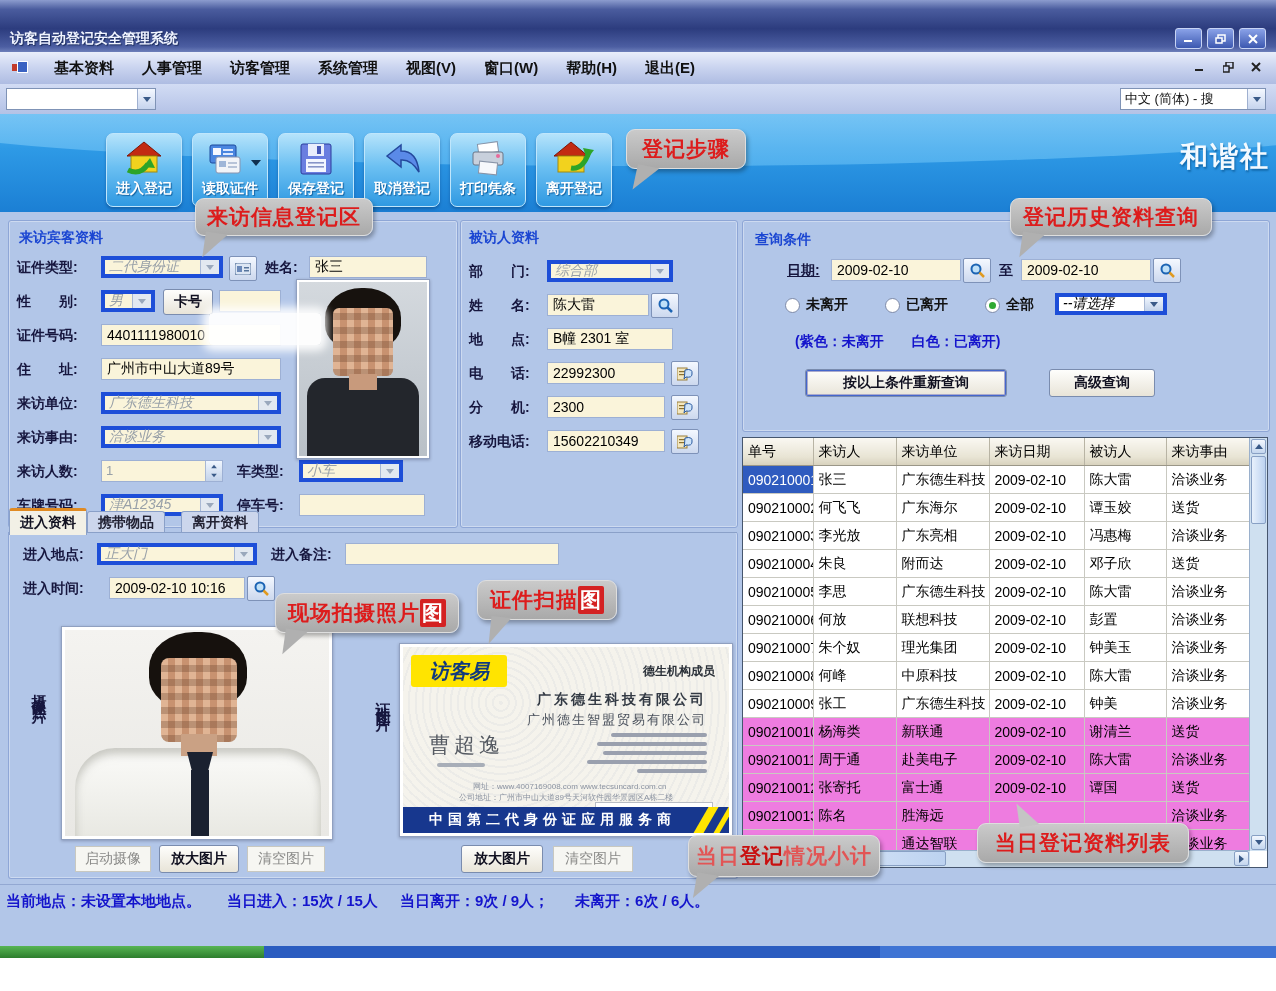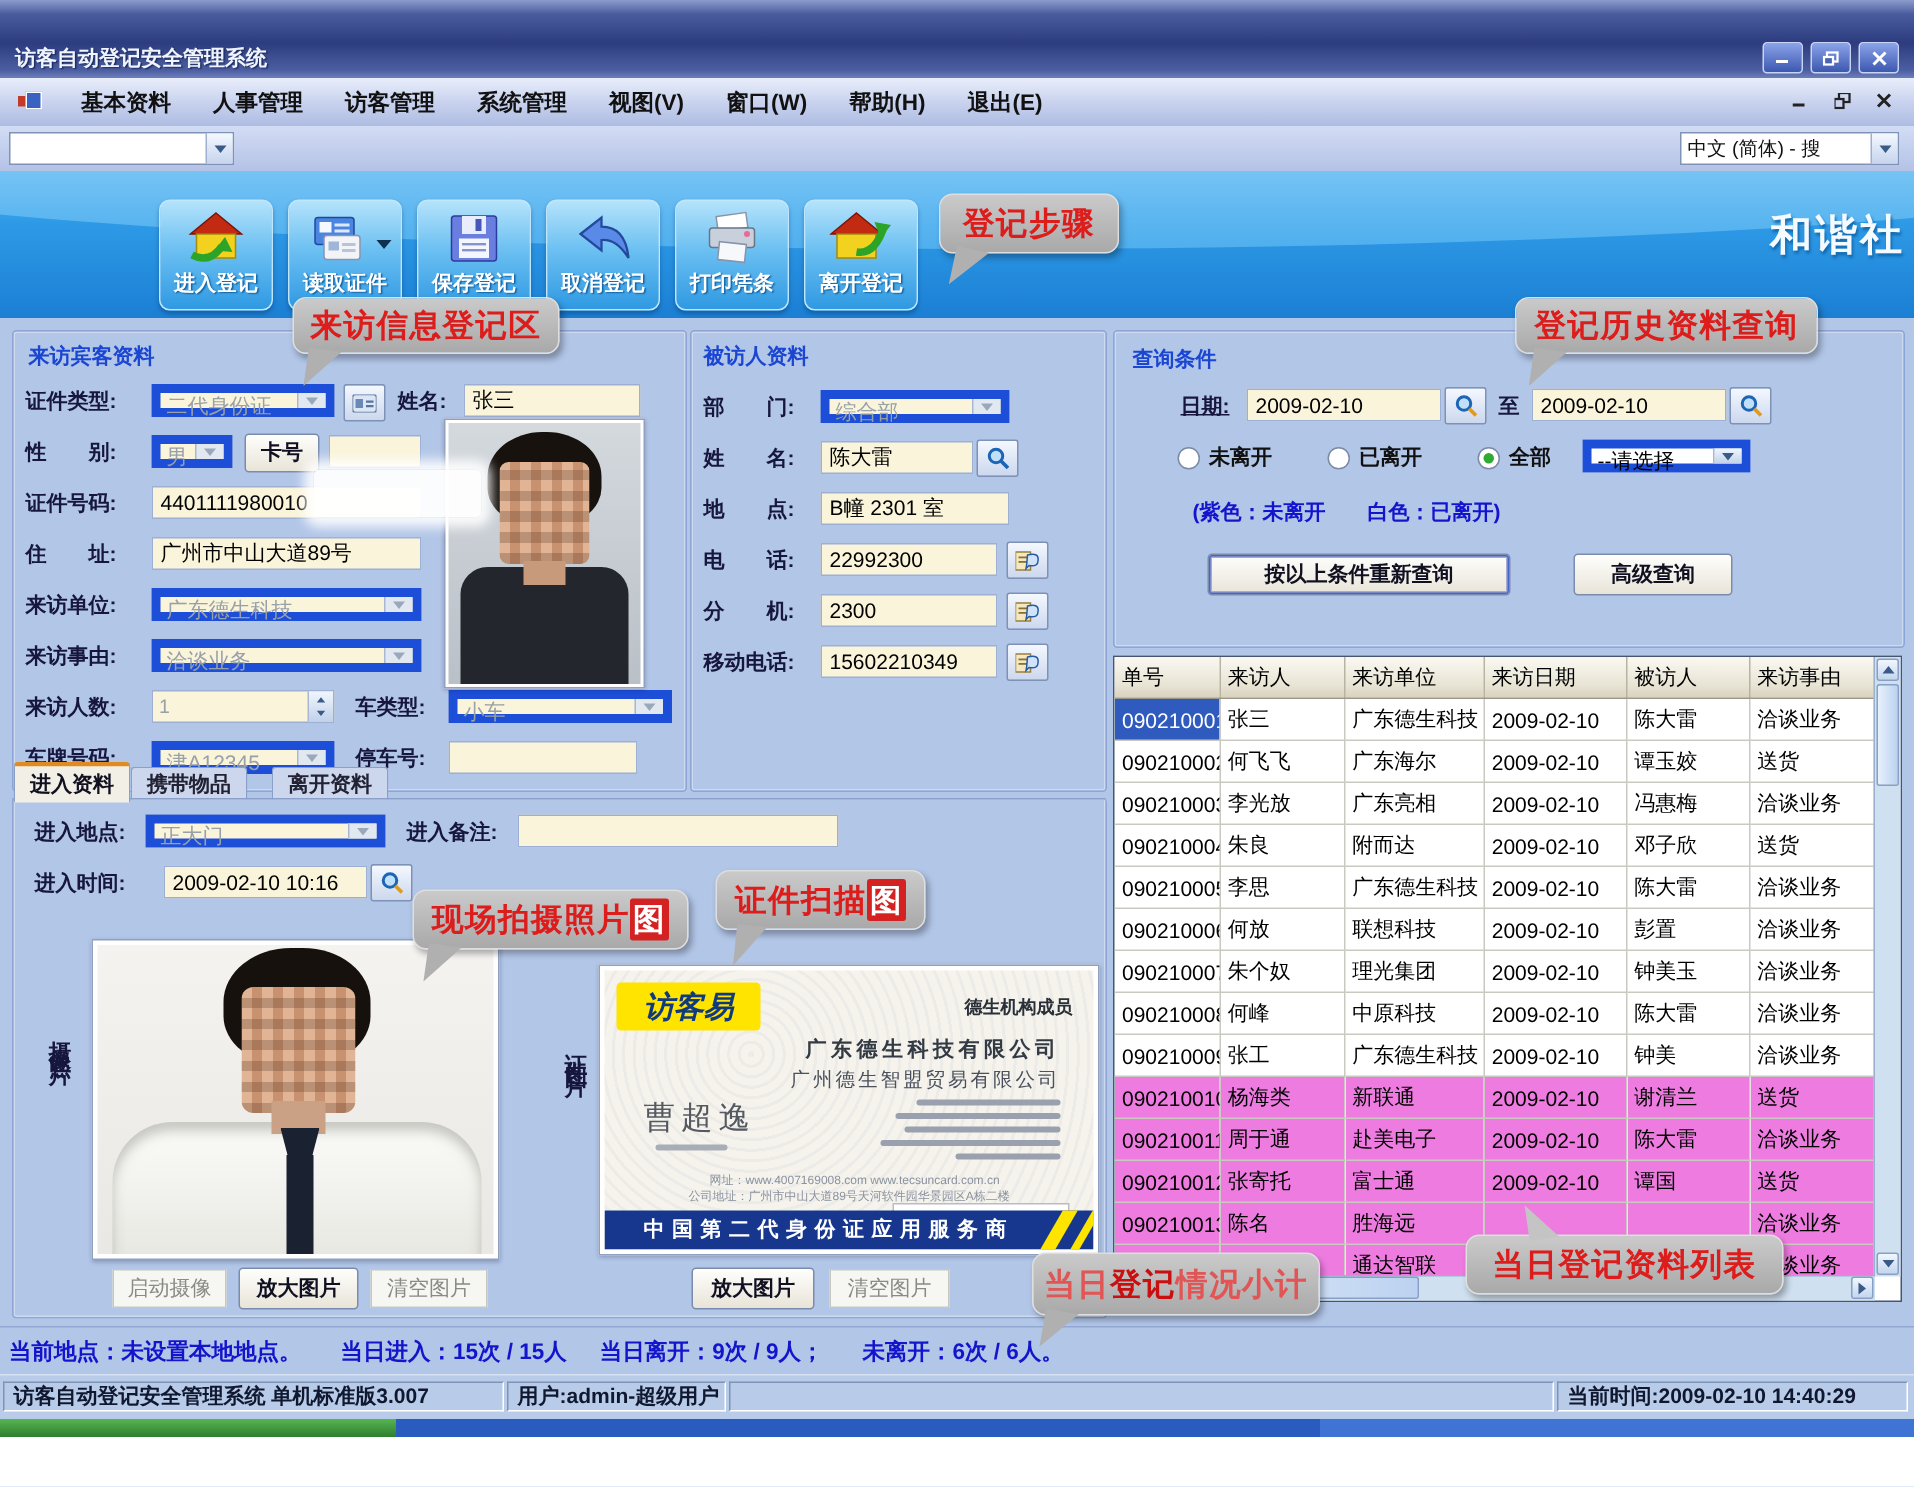--- a/index.html
+++ b/index.html
@@ -50,21 +50,21 @@
   .caret{width:0;height:0;border-left:5px solid transparent;border-right:5px solid transparent;border-top:6px solid #103050;position:absolute;right:6px;top:26px;}
   .brand{position:absolute;right:6px;top:24px;color:#f4faff;font-size:28px;font-weight:bold;letter-spacing:2px;text-shadow:1px 2px 2px #1268aa;}
 
   
   .panel{position:absolute;border:1px solid #8ea6d6;border-radius:3px;box-shadow:inset 0 0 0 1px rgba(255,255,255,.35);}
   .ptitle{position:absolute;font-size:14px;font-weight:bold;color:#1b46d2;}
   .lbl{position:absolute;font-size:14px;font-weight:bold;color:#16163e;white-space:nowrap;}
   .inp{position:absolute;height:22px;background:#faf4da;border:1px solid #9db0d4;display:flex;align-items:center;box-sizing:border-box;}
   .inp .val{font-size:14px;color:#000;padding:0 5px;white-space:nowrap;overflow:hidden;}
   .inp.dis .val{color:#98a0a8;}
-  .dd{position:absolute;height:22px;background:#faf4da;border:6px solid #1d4ed8;display:flex;align-items:flex-start;box-sizing:border-box;}
+  .dd{position:absolute;height:22px;background:#faf4da;border:4px solid #1d4ed8;display:flex;align-items:center;box-sizing:border-box;font-style:italic;}
   .dd .val{flex:1;font-size:14px;color:#000;padding:0 4px;white-space:nowrap;overflow:hidden;}
   .dd.dis .val{color:#98a0a8;}
   .dd .dbtn{width:18px;height:100%;background:linear-gradient(180deg,#f0f6fe,#c2d2ea);border-left:1px solid #a8b8d4;display:flex;align-items:center;justify-content:center;}
   .dd.dis .dbtn{background:#e2e8f0;}
   .dd.dis .dbtn .tri{border-top-color:#9aa8bc;}
   .spin{position:absolute;height:22px;background:#faf4da;border:1px solid #9db0d4;display:flex;box-sizing:border-box;}
   .spin .val{flex:1;font-size:13px;color:#98a0a8;padding:2px 4px;}
   .spin .arrows{width:16px;border-left:1px solid #a8b8d4;background:linear-gradient(180deg,#f0f6fe,#c2d2ea);
     display:flex;flex-direction:column;align-items:center;justify-content:space-evenly;}
   .spin .arrows .tri{transform:scale(.7);}
@@ -361,21 +361,21 @@
 
     <span class="lbl" style="left:8px;top:242px;">来访人数:</span>
     <div class="spin" style="left:92px;top:239px;width:122px;">
       <span class="val">1</span>
       <span class="arrows">
             <span class="tri up"></span>
             <span class="tri"></span>
           </span>
     </div>
     <span class="lbl" style="left:228px;top:242px;">车类型:</span>
-    <div class="dd dis" style="left:290px;top:239px;width:149px;">
+    <div class="dd dis" style="left:290px;top:239px;width:104px;">
       <span class="val">小车</span>
           <span class="dbtn">
             <span class="tri"></span>
           </span>
     </div>
 
     <span class="lbl" style="left:8px;top:276px;">车牌号码:</span>
     <div class="dd dis" style="left:92px;top:273px;width:122px;">
       <span class="val">津A12345</span>
           <span class="dbtn">
@@ -771,32 +771,20 @@
         </div>
   </div>
 
   <div class="summary">
     <span style="margin-left:6px;">当前地点：未设置本地地点。</span>
     <span style="margin-left:26px;">当日进入：15次 / 15人</span>
     <span style="margin-left:22px;">当日离开：9次 / 9人；</span>
     <span style="margin-left:26px;">未离开：6次 / 6人。</span>
   </div>
 
-  <div class="statusbar">
-    <div class="scell" style="left:2px;width:334px;">
-          <span>访客自动登记安全管理系统 单机标准版3.007</span>
-        </div>
-    <div class="scell" style="left:338px;width:146px;">
-          <span>用户:admin-超级用户</span>
-        </div>
-    <div class="scell" style="left:486px;width:550px;"></div>
-    <div class="scell" style="left:1038px;width:234px;">
-          <span>当前时间:2009-02-10 14:40:29</span>
-        </div>
-  </div>
 </div>
 
 <div class="taskbar">
   <div class="tgreen"></div>
   <div class="tlite"></div>
 </div>
 
 <div class="callout" style="left:626px;top:129px;width:118px;height:38px;">
   <span>登记步骤</span>
   <div class="tail" style="left:8px;top:36px;border-top:26px solid #b0b0b0;border-right:22px solid transparent;transform:rotate(12deg);"></div>

